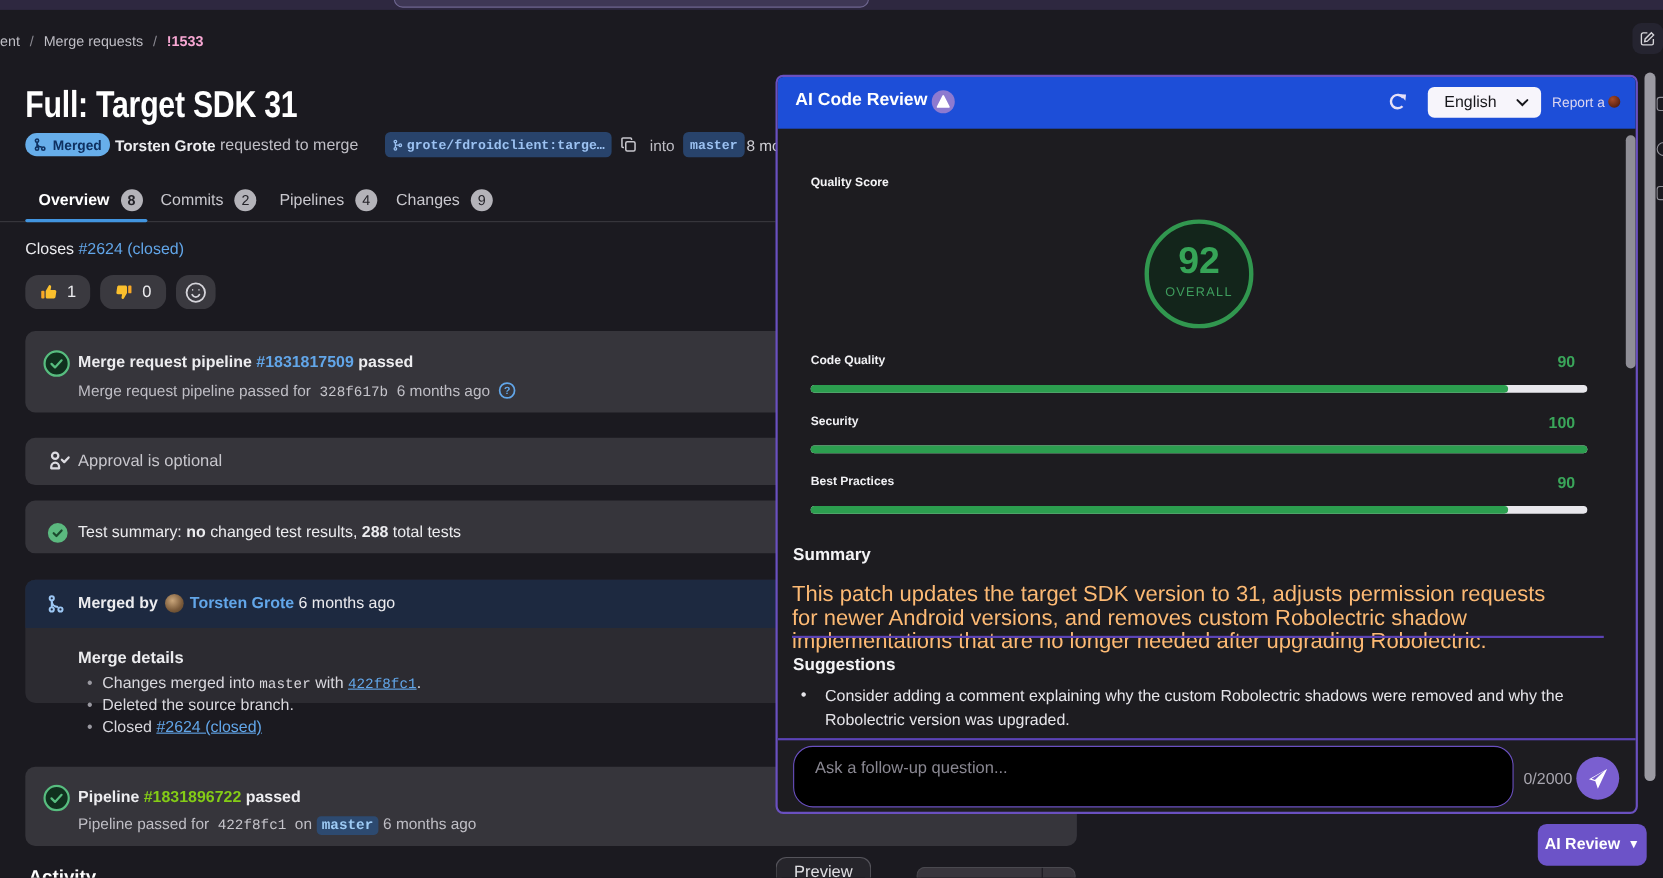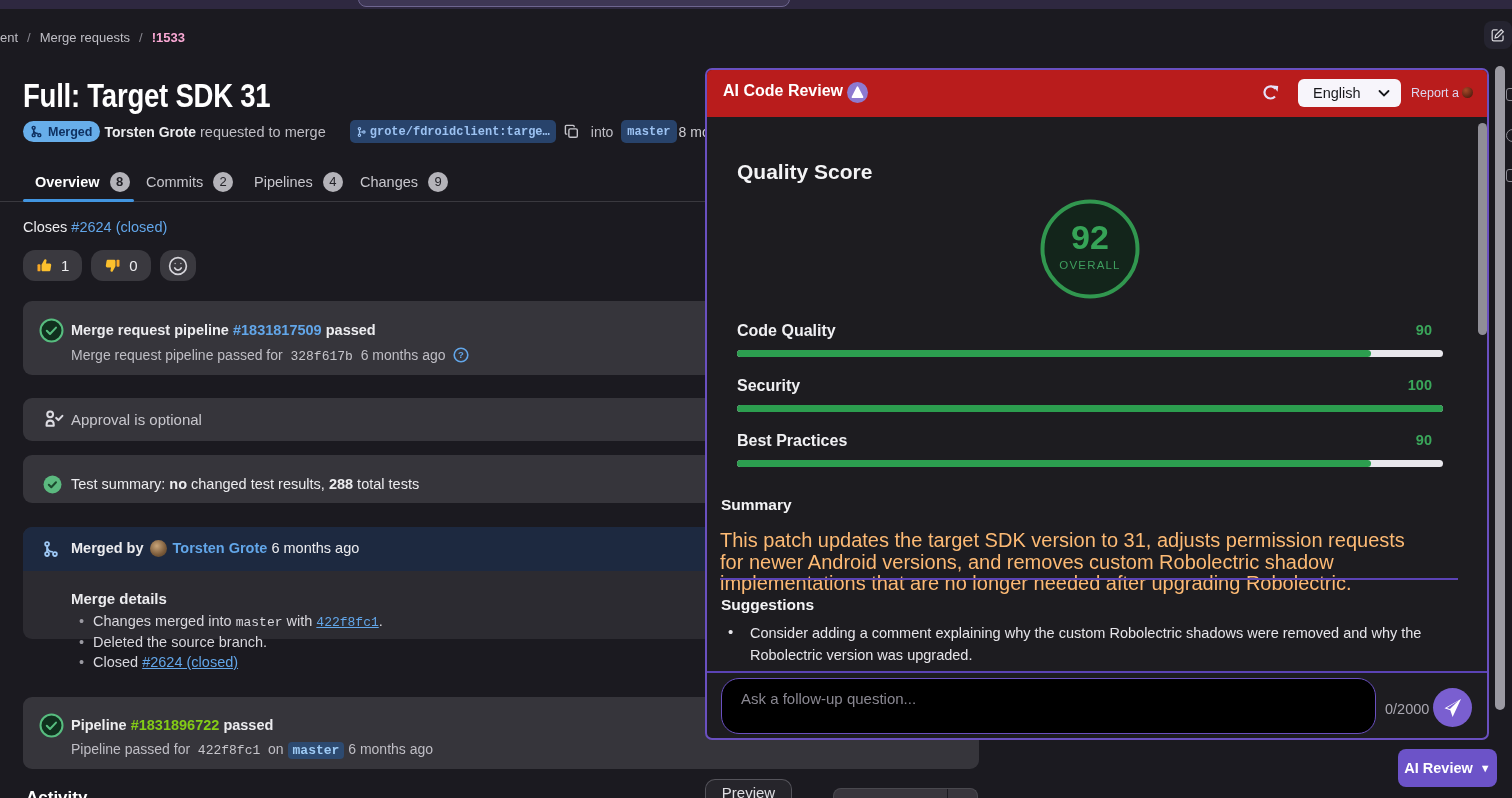--- a/index.html
+++ b/index.html
@@ -31,29 +31,29 @@
 
 #closes { position:absolute; left:23px; top:219px; font-size:14.5px; color:#ececef; }
 #closes a { color:#62a6e9; text-decoration:none; }
 
 #emojirow { position:absolute; left:23px; top:250px; display:flex; gap:9px; }
 .ebtn { height:31px; background:#3a393f; border-radius:12px; display:flex; align-items:center; gap:8px; padding:0 13px; color:#ececef; font-size:15px; }
 
 .widget { position:absolute; left:23px; width:956px; background:#36353b; border-radius:9px; }
 
 #aipanel { position:absolute; left:705px; top:68px; width:784px; height:672px; background:#1d1c20; border:2px solid #6a50c0; border-radius:7px; overflow:hidden; }
-#aihead { position:absolute; left:0; top:0; width:100%; height:47px; background:#b91c1c; }
+#aihead { position:absolute; left:0; top:0; width:100%; height:47px; background:#1d4ed8; }
 
 #aireviewbtn { position:absolute; left:1398px; top:749px; width:99px; height:38px; background:#6c53c8; border-radius:8px; color:#fff; font-size:14.5px; font-weight:700; display:flex; align-items:center; justify-content:center; gap:7px; }
 
 #pagescroll { position:absolute; left:1495px; top:66px; width:10px; height:644px; background:#9b9aa2; border-radius:5px; }
 #panelscroll { position:absolute; left:771px; top:53px; width:9px; height:212px; background:#8f8e96; border-radius:5px; }
 .mono { font-family:"Liberation Mono",monospace; }
 .scorerow { position:absolute; left:30px; width:705px; height:17px; }
-.slabel { position:absolute; left:0; font-size:16px; font-weight:700; color:#f0f0f3; }
+.slabel { position:absolute; left:0; font-size:11px; font-weight:700; color:#f0f0f3; }
 .sval { position:absolute; right:10px; font-size:14.5px; font-weight:700; color:#3aa65a; }
 .strack { position:absolute; left:30px; width:706px; height:7px; border-radius:4px; background:#e8e7ec; }
 .sfill { height:7px; border-radius:4px; background:#2c9e4f; }
 </style>
 </head>
 <body>
 <div id="page">
 <div id="topstrip">
       <div id="searchpill"></div>
     </div>
@@ -185,21 +185,21 @@
           </svg></div>
     <svg style="position:absolute;left:554px;top:13px" width="18" height="18" viewBox="0 0 18 18">
           <path d="M14.0 13.6 A6.1 6.1 0 1 1 14.6 5.9" fill="none" stroke="#e6e0f7" stroke-width="2.2"></path>
           <path d="M11.6 2.6 L17.2 2.9 L16.6 8.7 Z" fill="#e6e0f7"></path>
         </svg>
     <div style="position:absolute;left:591px;top:9px;width:103px;height:28px;background:#f7f5fb;border-radius:6px;color:#17171b;font-size:14.5px;display:flex;align-items:center;padding-left:15px">English<svg style="position:absolute;right:11px;top:10px" width="12" height="9" viewBox="0 0 12 9">
             <path d="M1.5 2l4.5 4.5L10.5 2" fill="none" stroke="#17171b" stroke-width="1.8" stroke-linecap="round"></path>
           </svg></div>
     <div style="position:absolute;left:704px;top:16px;font-size:12.5px;color:#ddd7f0;font-weight:400">Report a <span style="display:inline-block;width:11px;height:11px;border-radius:50%;background:radial-gradient(circle at 35% 30%,#a84a28,#571f10 75%);vertical-align:-1px"></span></div>
   </div>
-  <div style="position:absolute;left:30px;top:90px;font-size:21px;font-weight:700;color:#f4f4f6">Quality Score</div>
+  <div style="position:absolute;left:30px;top:90px;font-size:11px;font-weight:700;color:#f4f4f6">Quality Score</div>
   <svg style="position:absolute;left:333px;top:129px" width="100" height="100" viewBox="0 0 100 100">
     <circle cx="50" cy="50" r="47.5" fill="#13251b" stroke="#31974f" stroke-width="4"></circle>
     <text x="50" y="49.5" text-anchor="middle" font-size="34" font-weight="bold" fill="#36a457" font-family="Liberation Sans">92</text>
     <text x="50" y="70" text-anchor="middle" font-size="11.5" fill="#3f9e5e" letter-spacing="1.2" font-family="Liberation Sans">OVERALL</text>
   </svg>
   <div class="scorerow" style="top:252px">
         <span class="slabel">Code Quality</span>
         <span class="sval">90</span>
       </div>
   <div class="strack" style="top:280px">

